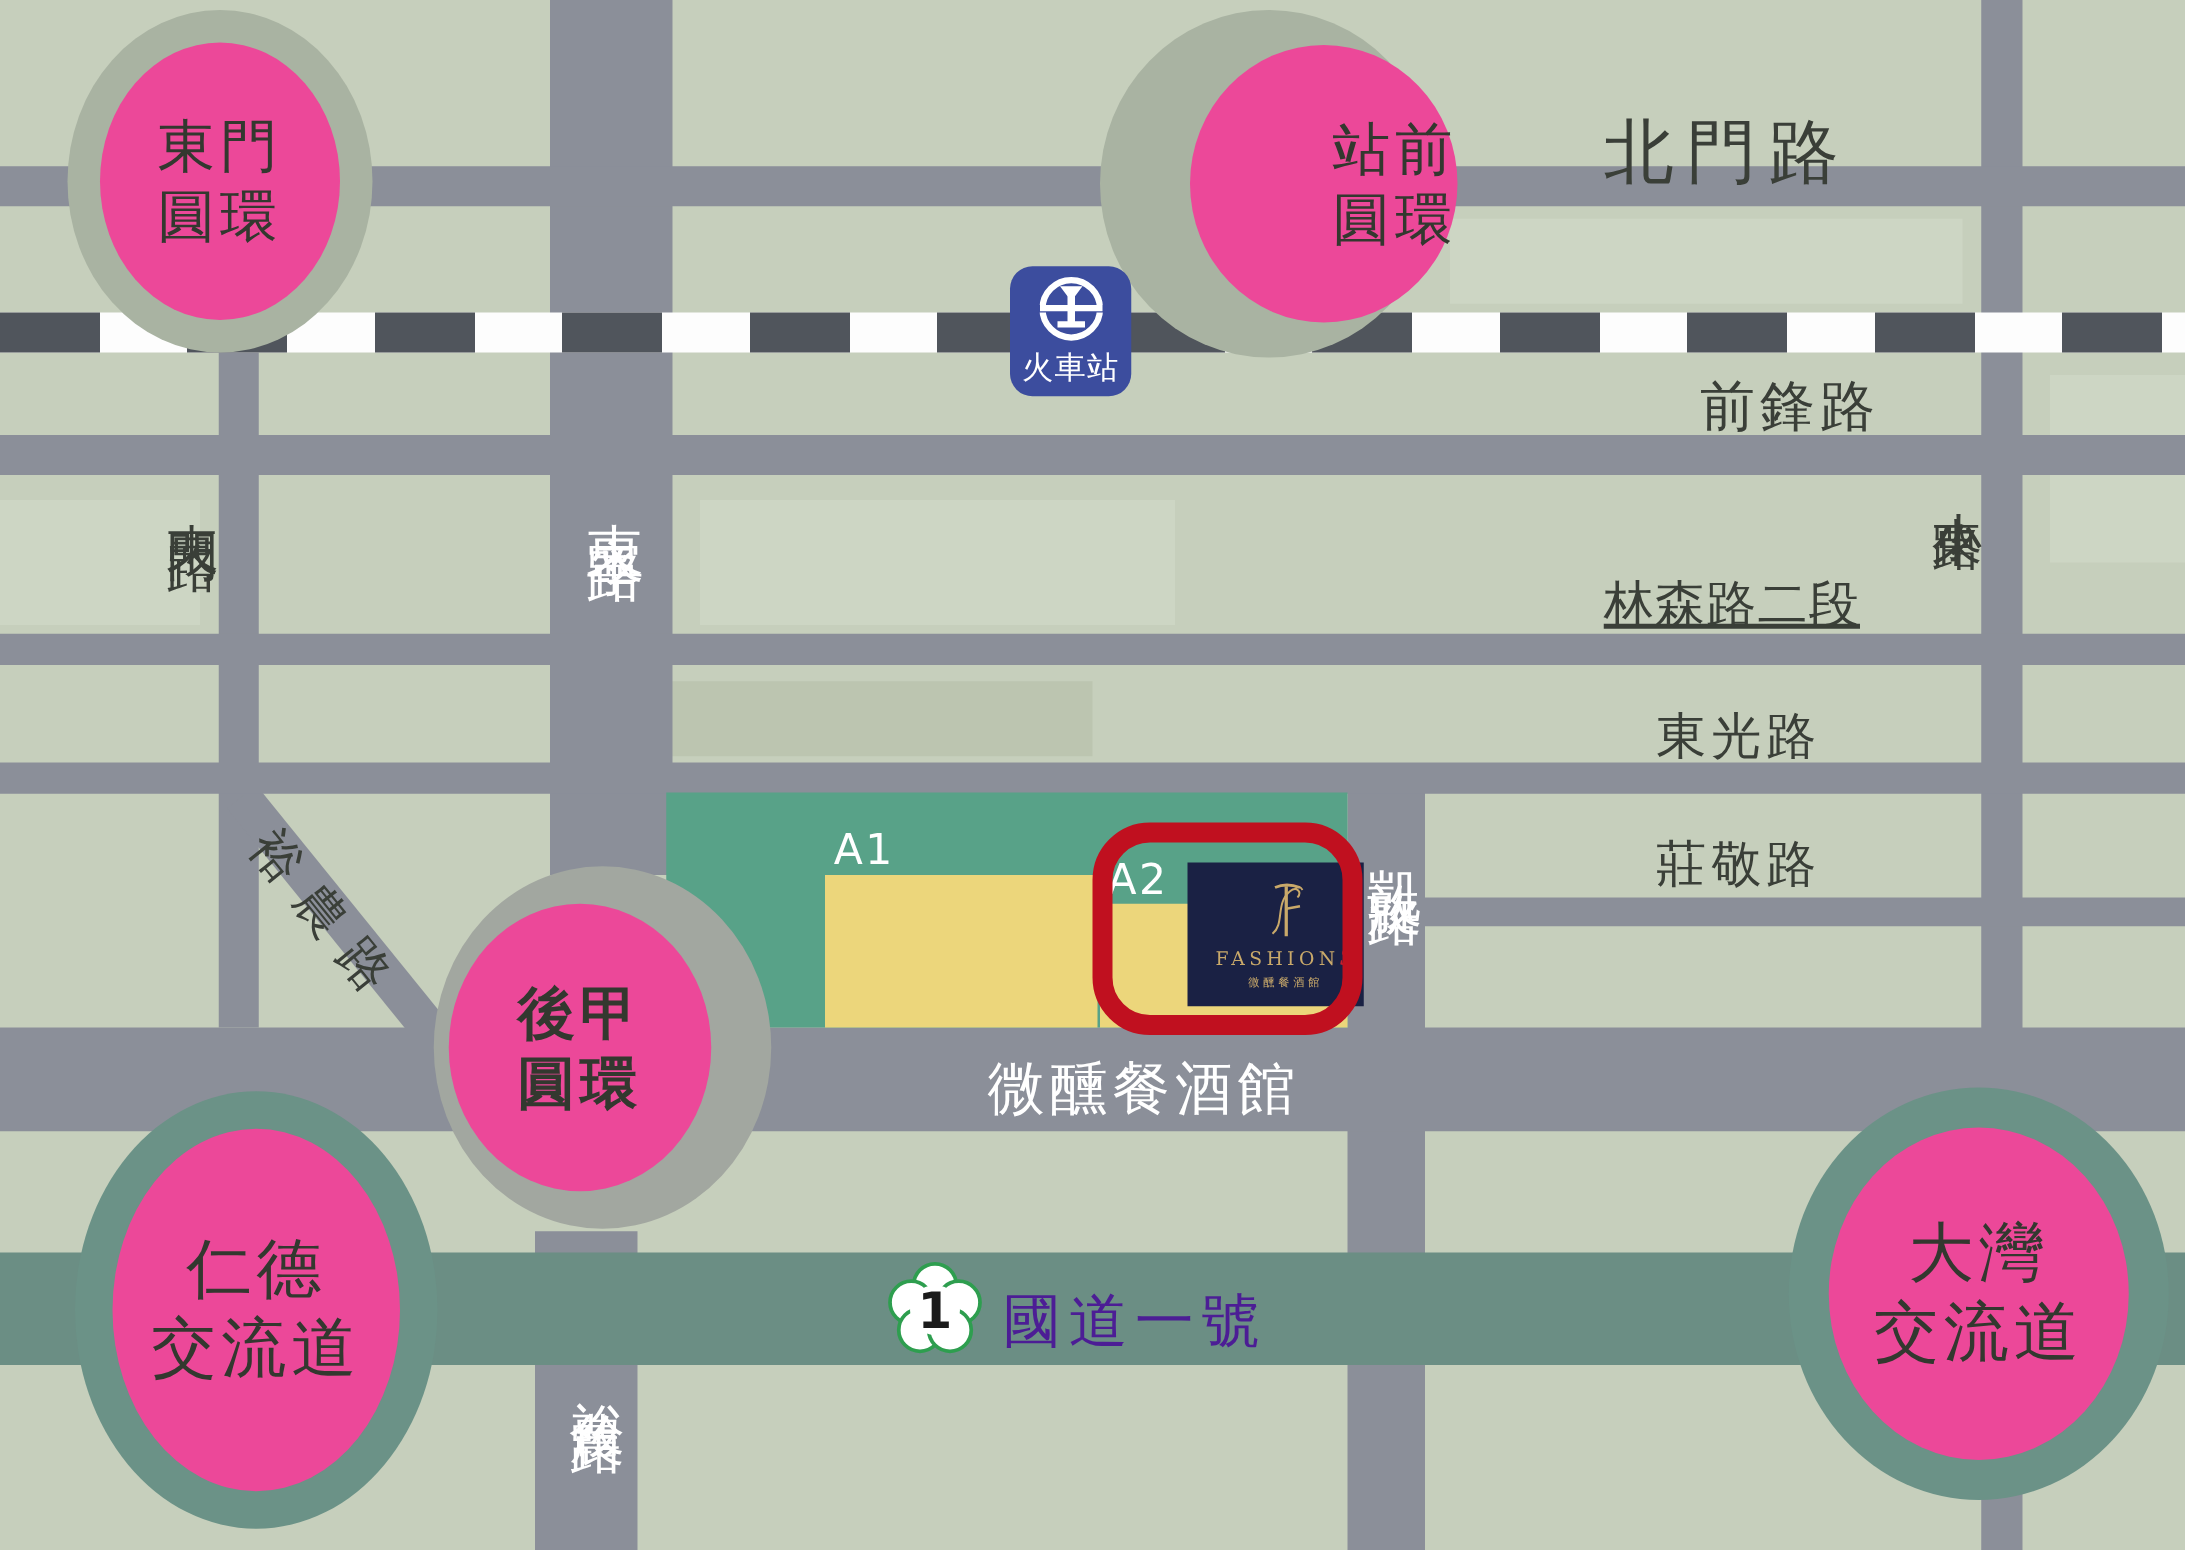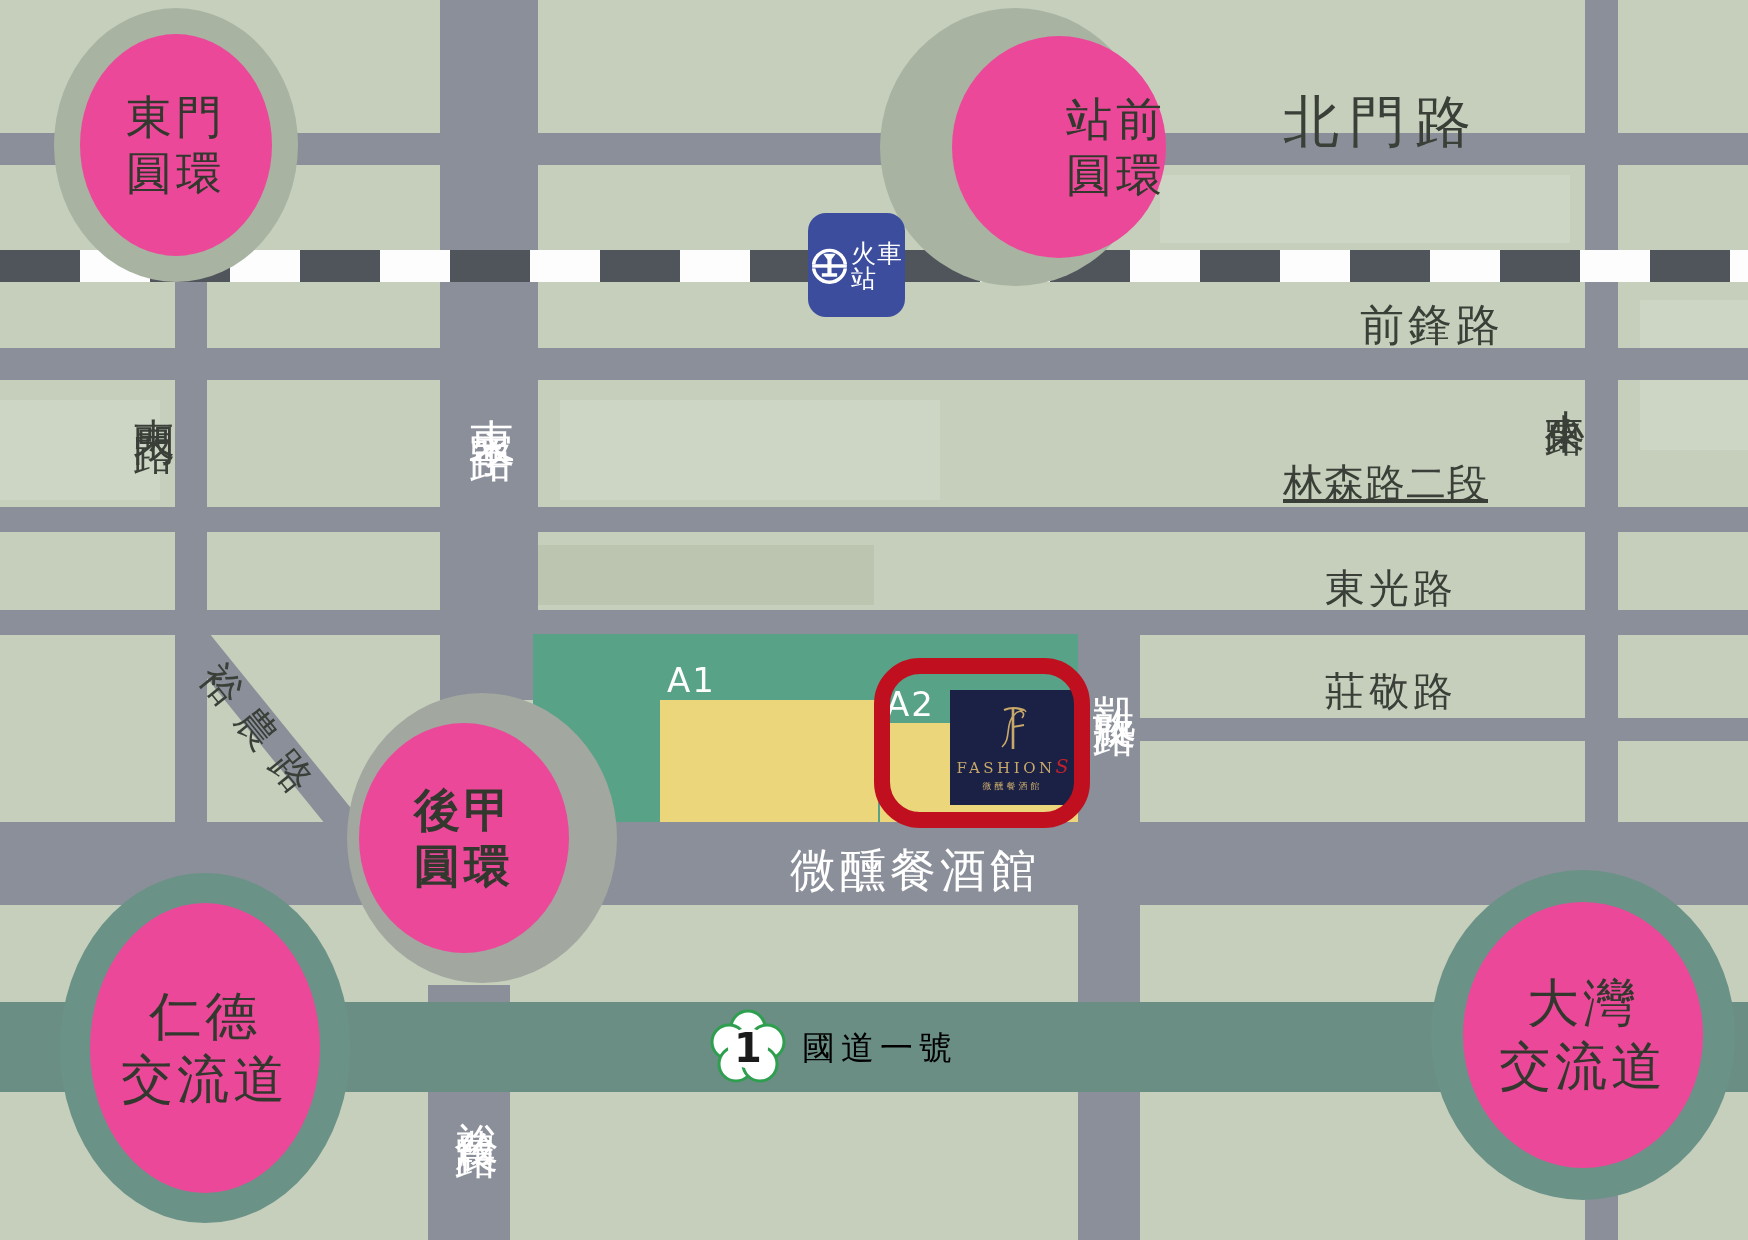--- a/index.html
+++ b/index.html
@@ -23,31 +23,31 @@
   .ring-gray{background:#A2A7A0;}
   .ring-teal{background:#6B9287;}
   .circle-inner{background:#ec4899;border-radius:50%;display:flex;align-items:center;justify-content:center;text-align:center;}
   .circle-label{color:#33382F;font-size:46px;line-height:1.22;letter-spacing:4px;white-space:nowrap;}
   .circle-label.small{font-size:52px;}
   
   .lbl{color:#3A3F38;white-space:nowrap;}
   .lbl-white{color:#FFFFFF;white-space:nowrap;}
   .vert{writing-mode:vertical-rl;text-orientation:upright;}
   
-  .station{background:#3C4D9E;border-radius:18px;display:flex;flex-direction:row;align-items:center;justify-content:flex-start;}
+  .station{background:#3C4D9E;border-radius:18px;display:flex;flex-direction:column;align-items:center;justify-content:flex-start;text-align:center;}
   .station-label{color:#fff;font-size:25px;letter-spacing:1px;line-height:1;margin-top:2px;}
   
   .hotel-logo{background:#1A2144;display:flex;flex-direction:column;align-items:center;justify-content:center;}
   .hotel-brand{color:#C9A96A;font-size:15px;letter-spacing:3.5px;line-height:1;margin-top:2px;font-family:"DejaVu Serif",serif;}
   .hotel-brand .s-red{color:#C3202F;font-style:italic;font-size:19px;letter-spacing:0;}
   .hotel-sub{color:#C9A96A;font-size:9px;letter-spacing:3px;margin-top:4px;}
   .red-box{border:16px solid #C0101F;border-radius:46px;box-sizing:border-box;background:transparent;}
   .a-label{color:#FFFFFF;font-size:34px;letter-spacing:2px;}
   
-  .hw-label{color:#000000;font-size:33px;letter-spacing:6px;}
+  .hw-label{color:#4c1d95;font-size:47px;letter-spacing:6px;}
 </style>
 </head>
 <body>
 
 <div class="abs block-light" style="left:0;top:400px;width:160px;height:100px;"></div>
 <div class="abs block-light" style="left:560px;top:400px;width:380px;height:100px;"></div>
 <div class="abs block-light" style="left:1160px;top:175px;width:410px;height:68px;"></div>
 <div class="abs block-light" style="left:1640px;top:300px;width:108px;height:150px;"></div>
 <div class="abs block-dark" style="left:533px;top:545px;width:341px;height:60px;"></div>
 
@@ -120,21 +120,21 @@
     <circle cx="31" cy="30" r="23" fill="none" stroke="#FFFFFF" stroke-width="5"></circle>
     <rect x="2" y="27" width="58" height="6" fill="#3C4D9E"></rect>
     <rect x="6" y="27" width="50" height="5" fill="#FFFFFF"></rect>
     <rect x="28" y="14" width="6" height="30" fill="#FFFFFF"></rect>
     <path d="M22,12 h18 l-6,8 h-6 z" fill="#FFFFFF"></path>
     <rect x="20" y="40" width="22" height="5" fill="#FFFFFF"></rect>
   </svg>
   <div class="station-label">火車站</div>
 </div>
 
-<div class="abs hotel-logo" style="left:950px;top:690px;width:125px;height:115px;">
+<div class="abs hotel-logo" style="left:950px;top:690px;width:125px;height:115px;padding-left:16px;">
   <svg width="46" height="52" viewBox="0 0 46 52">
     <path d="M23,6 L23,46" stroke="#C9A96A" stroke-width="2.6" fill="none"></path>
     <path d="M14,7 Q23,3 34,7" stroke="#C9A96A" stroke-width="2.2" fill="none"></path>
     <path d="M23,24 L34,22" stroke="#C9A96A" stroke-width="2" fill="none"></path>
     <path d="M12,44 C22,36 14,20 26,10 C31,6 36,10 32,15" stroke="#C9A96A" stroke-width="1.6" fill="none"></path>
     <path d="M30,8 q4,-3 6,1" stroke="#C9A96A" stroke-width="1.4" fill="none"></path>
   </svg>
   <div class="hotel-brand"><span>FASHION</span><span class="s-red">S</span></div>
   <div class="hotel-sub">微醺餐酒館</div>
 </div>

